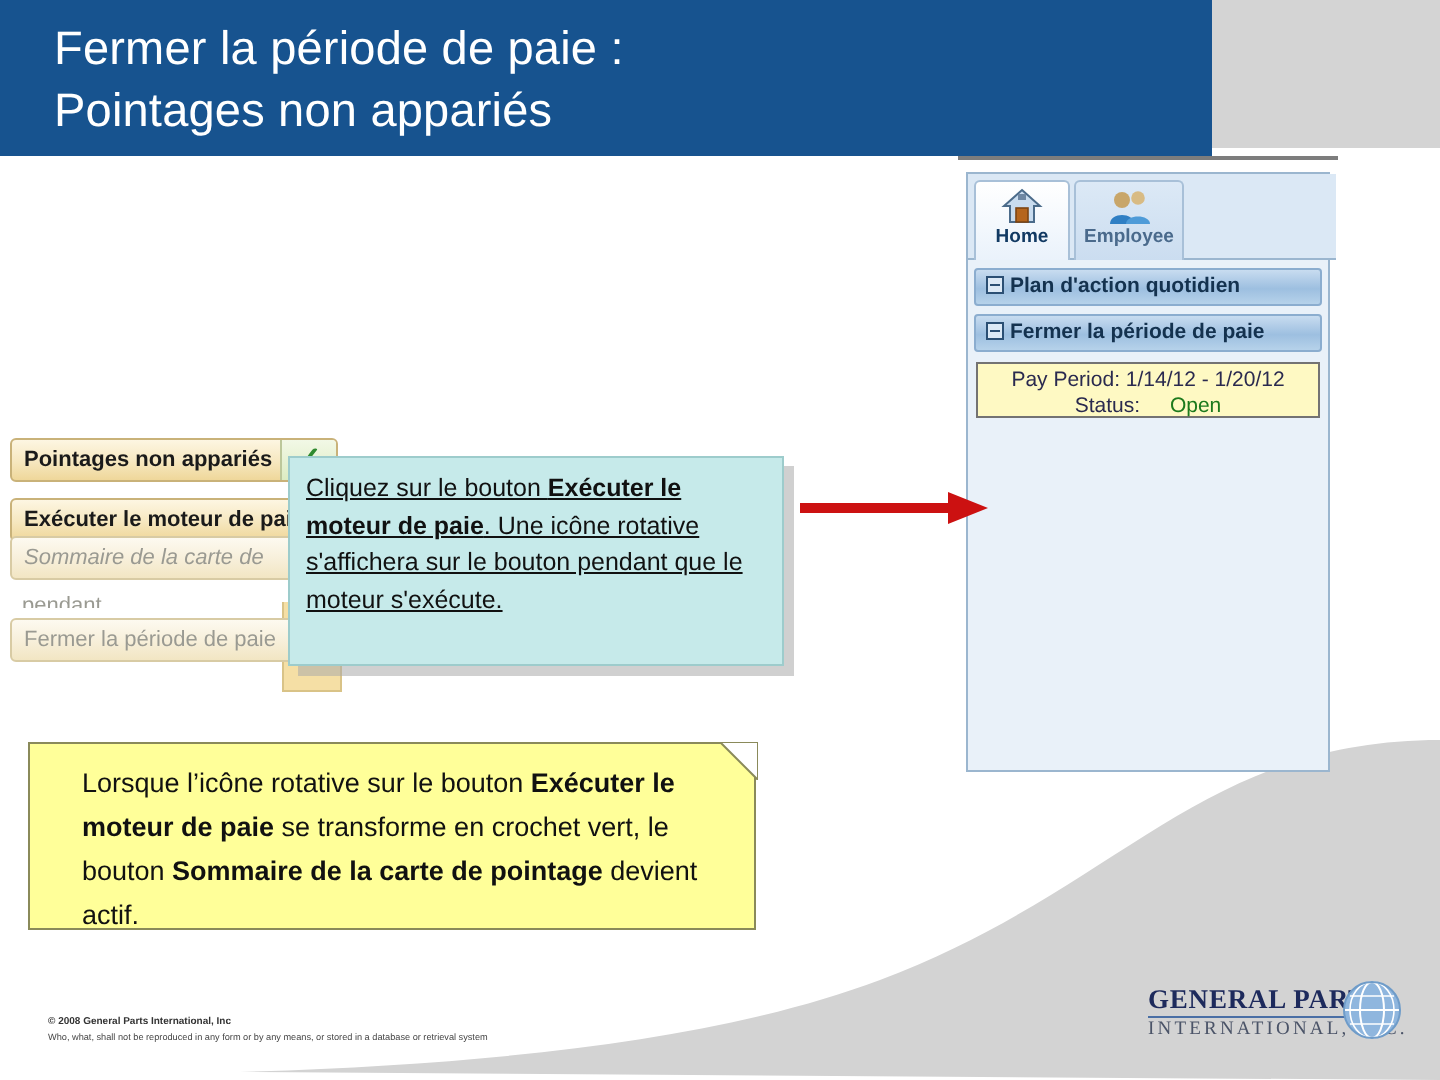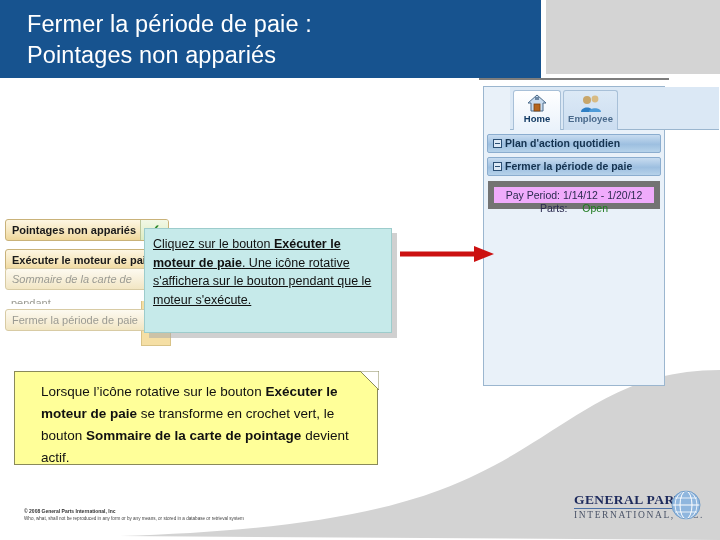--- a/index.html
+++ b/index.html
@@ -29,21 +29,21 @@
     width: 720px;
     height: 190px;
     pointer-events: none;
   }
 
   
   .title-bar {
     position: absolute;
     left: 0;
     top: 0;
-    width: 541px;
+    width: 606px;
     height: 78px;
     background: #17538f;
     box-sizing: border-box;
     padding: 9px 0 0 27px;
   }
   .title-bar .tline {
     color: #ffffff;
     font-size: 23.5px;
     line-height: 31px;
     font-weight: normal;
@@ -75,26 +75,25 @@
     width: 182px;
     height: 300px;
     background: #e9f1f9;
     border: 1px solid #9bb6cf;
     box-sizing: border-box;
   }
   .tabs {
     position: absolute;
     left: 0;
     top: 0;
-    width: 209px;
+    width: 184px;
     height: 43px;
     background: #dbe8f5;
     border-bottom: 1px solid #9bb6cf;
     box-sizing: border-box;
-    margin-left: 26px;
   }
   .tab {
     position: absolute;
     top: 3px;
     height: 40px;
     box-sizing: border-box;
     text-align: center;
     border: 1px solid #a8c0d8;
     border-bottom: none;
     border-radius: 3px 3px 0 0;
@@ -164,22 +163,22 @@
     background: #2b4f74;
   }
 
   .payperiod {
     position: absolute;
     left: 4px;
     top: 94px;
     width: 172px;
     height: 28px;
     box-sizing: border-box;
-    background: #f0abfc;
-    border: 6px solid #737373;
+    background: #fef9c3;
+    border: 1px solid #737373;
     text-align: center;
     padding-top: 2px;
   }
   .payperiod .pp1 {
     font-size: 10.5px;
     line-height: 13px;
     color: #2a2a4f;
     white-space: nowrap;
   }
   .payperiod .pp2 {
@@ -418,21 +417,21 @@
       <span class="collapse-box"></span><span>Plan d'action quotidien</span>
     </div>
 
     <div class="bluebar b2">
       <span class="collapse-box"></span><span>Fermer la période de paie</span>
     </div>
 
     <div class="payperiod">
       <div class="pp1">Pay Period: 1/14/12 - 1/20/12</div>
       <div class="pp2">
-        <span>Parts: </span><span class="open">Open</span>
+        <span>Status: </span><span class="open">Open</span>
       </div>
     </div>
   </div>
 
   <div class="act-btn btn1">
     <span>Pointages non appariés</span>
     <span class="chk">✓</span>
   </div>
 
   <div class="btn-tab-stub" style="top:271px"></div>

